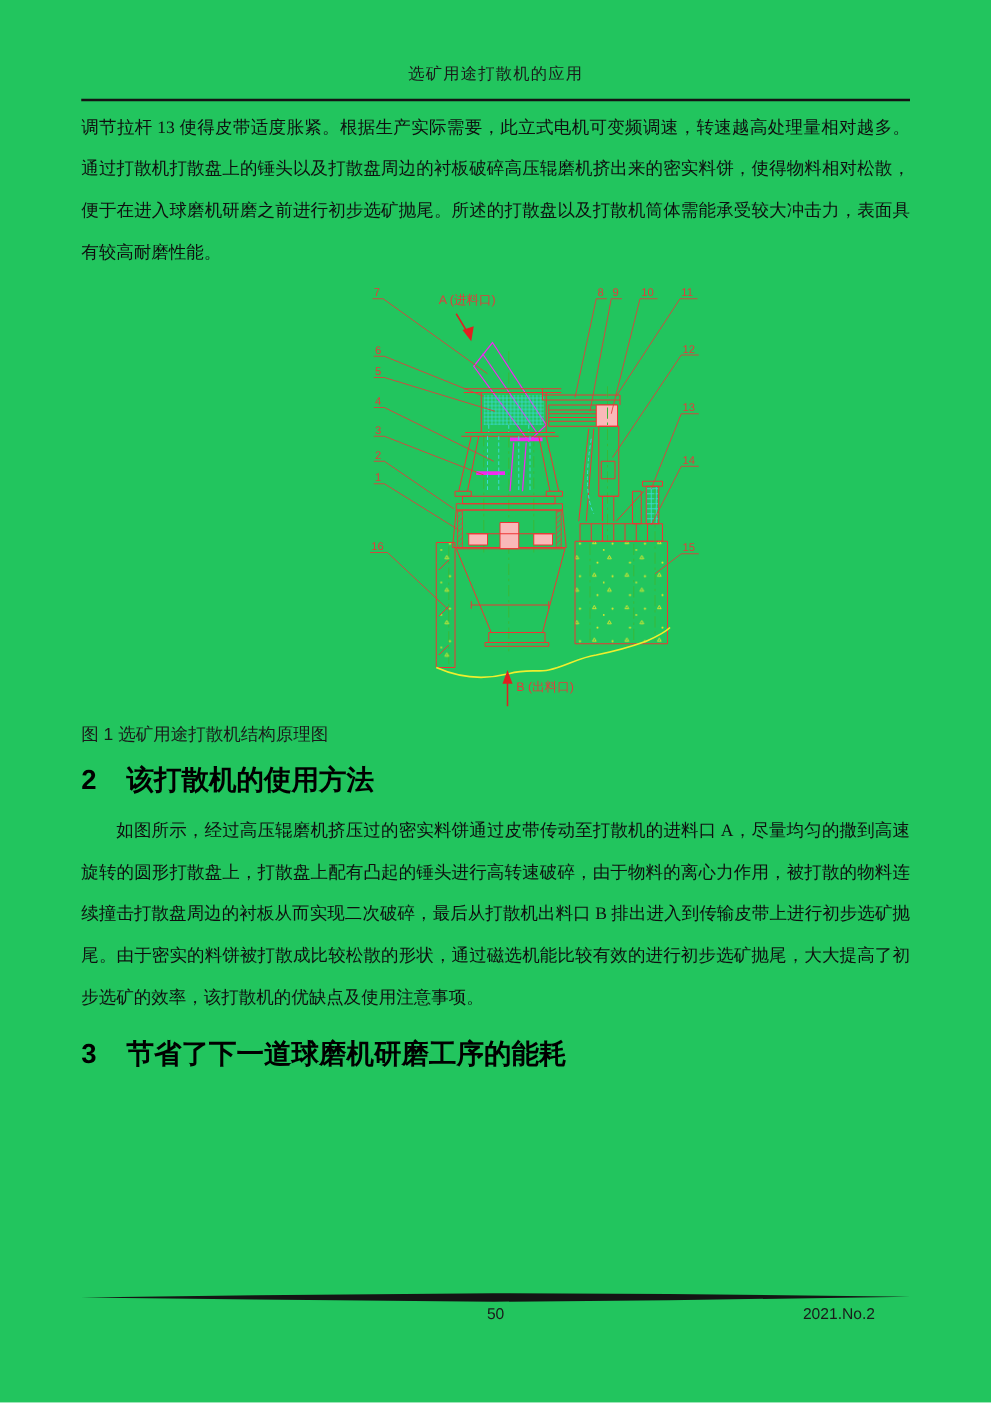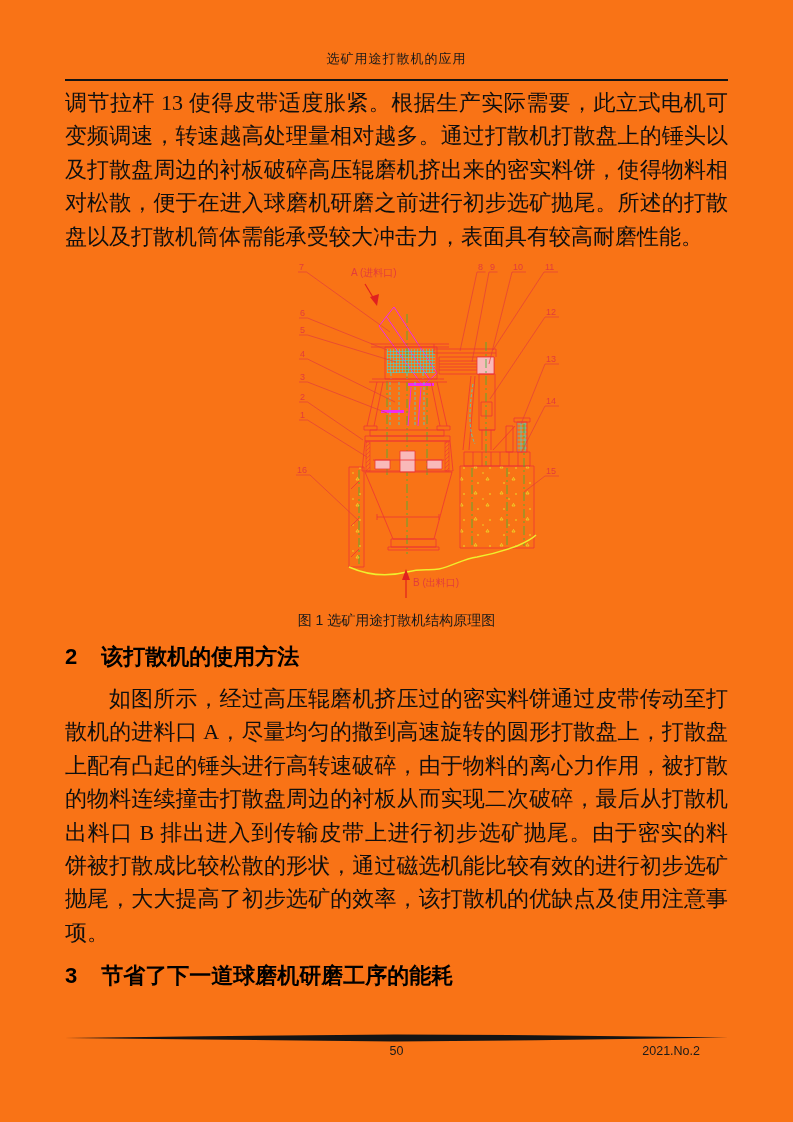--- a/index.html
+++ b/index.html
@@ -1,56 +1,55 @@
 <!DOCTYPE html>
 <html><head>
 <meta charset="utf-8">
 <style>
   html,body{margin:0;padding:0;background:#ffffff;}
   .page{
     position:relative;
     width:793px;height:1122px;
-    background:#f97316;
+    background:#22c55e;
     font-family:"Liberation Serif","DejaVu Serif",serif;
     color:#111;
     overflow:hidden;
   }
   .content{padding:0 65px;box-sizing:border-box;}
   .header-title{
     padding-top:50px;
     text-align:center;
     font-size:13px;
     letter-spacing:1px;
     color:#1a1a1a;
   }
   .header-rule{
     margin-top:11px;
     border-bottom:2px solid #141414;
     height:0;
   }
   p.body-text{
     margin:0;
-    font-size:22px;
+    font-size:14px;
     line-height:33.4px;
     text-align:justify;
     text-align-last:left;
     color:#0f0f0f;
   }
   p.p1{margin-top:5px;}
   p.p2{margin-top:11px;text-indent:2em;}
   .figure-wrap{
     position:relative;
     width:276px;height:352px;
     margin-left:222px;
     margin-top:1px;
   }
   .figure-wrap svg{display:block;width:276px;height:352px;}
   .fig-caption{
     margin-top:6px;
-    text-align:center;
     font-family:"Liberation Sans","DejaVu Sans",sans-serif;
     font-size:14px;
     color:#1a1a1a;
   }
   h2.sec{
     margin:13px 0 0 0;
     font-family:"Liberation Sans","DejaVu Sans",sans-serif;
     font-weight:bold;
     font-size:22px;
     line-height:28px;

